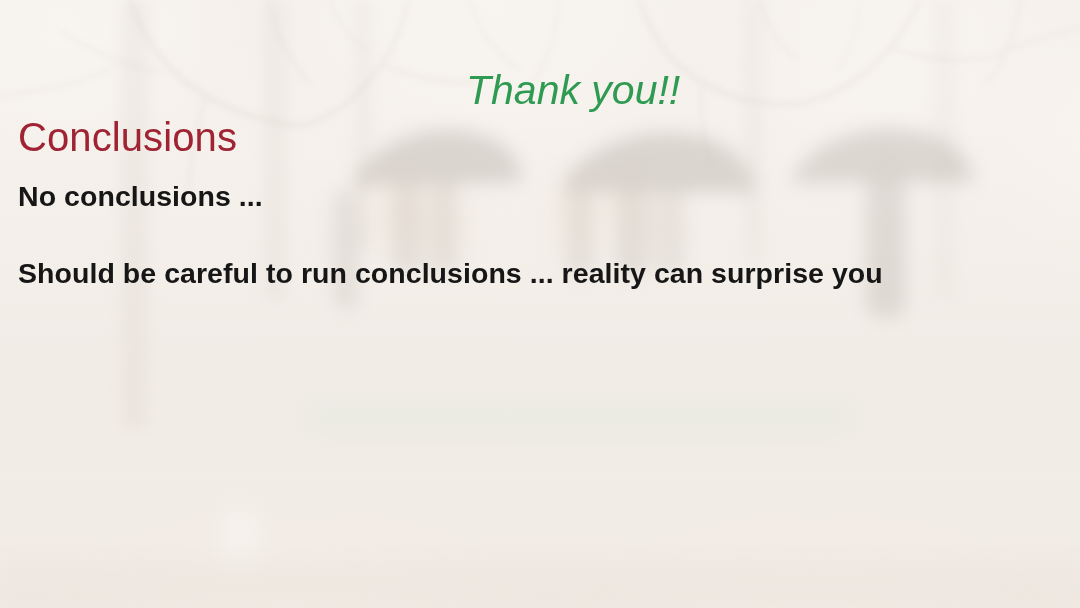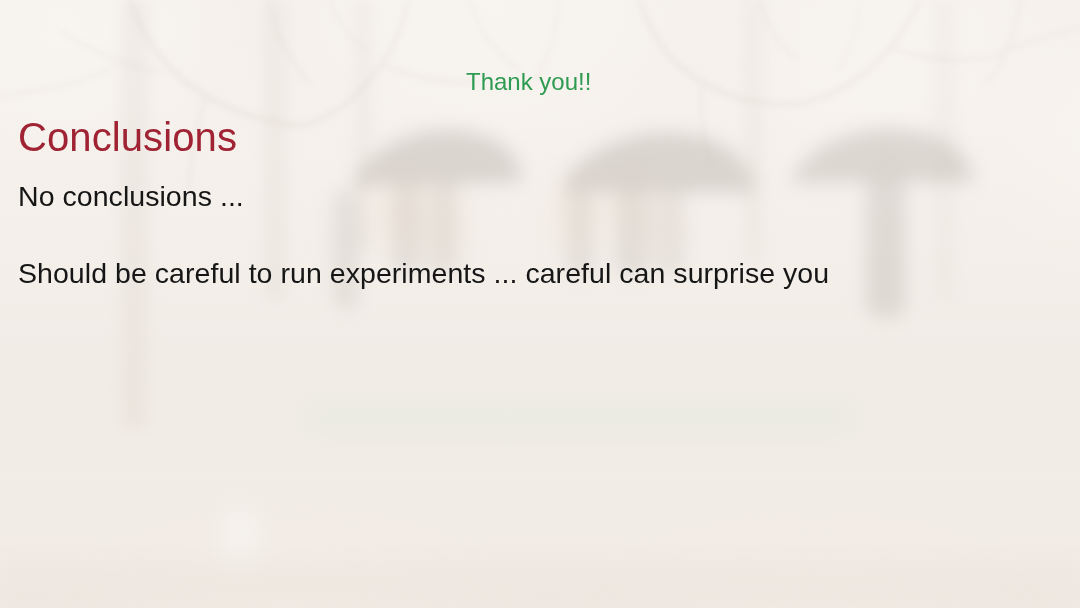--- a/index.html
+++ b/index.html
@@ -151,39 +151,40 @@
     font-weight: 400;
     letter-spacing: .1px;
     color: #a02334;
     white-space: nowrap;
   }
 
   .thank-you {
     position: absolute;
     left: 466px;
     top: 70px;
-    font-size: 24px;
+    font-size: 41px;
     line-height: 1;
+    font-style: italic;
     font-weight: 400;
     color: #2f9b52;
     white-space: nowrap;
   }
 
   .body-block {
     position: absolute;
     left: 18px;
     top: 176px;
     width: 1046px;
   }
 
   .para {
     color: #161616;
     font-size: 28.5px;
     line-height: 41px;
-    font-weight: 400;
+    font-weight: 700;
     letter-spacing: .05px;
     margin: 0 0 27px 0;
   }
   .para:last-child { margin-bottom: 0; }
 
   .para.p-first  { margin-bottom: 36px; }
   .para.p-second { margin-bottom: 32px; }
   .para.p-third  { margin-bottom: 42px; }
 </style>
 </head>
@@ -261,17 +262,17 @@
   </div>
 
   <div class="content">
 
     <h1 class="slide-title">Conclusions</h1>
 
     <div class="thank-you">Thank you!!</div>
 
     <div class="body-block">
       <p class="para p-first">No conclusions ...</p>
-      <p class="para p-second">Should be careful to run experiments ... careful can surprise you</p>
+      <p class="para p-second">Should be careful to run conclusions ... reality can surprise you</p>
     </div>
 
   </div>
 </div>
 
 </body></html>

